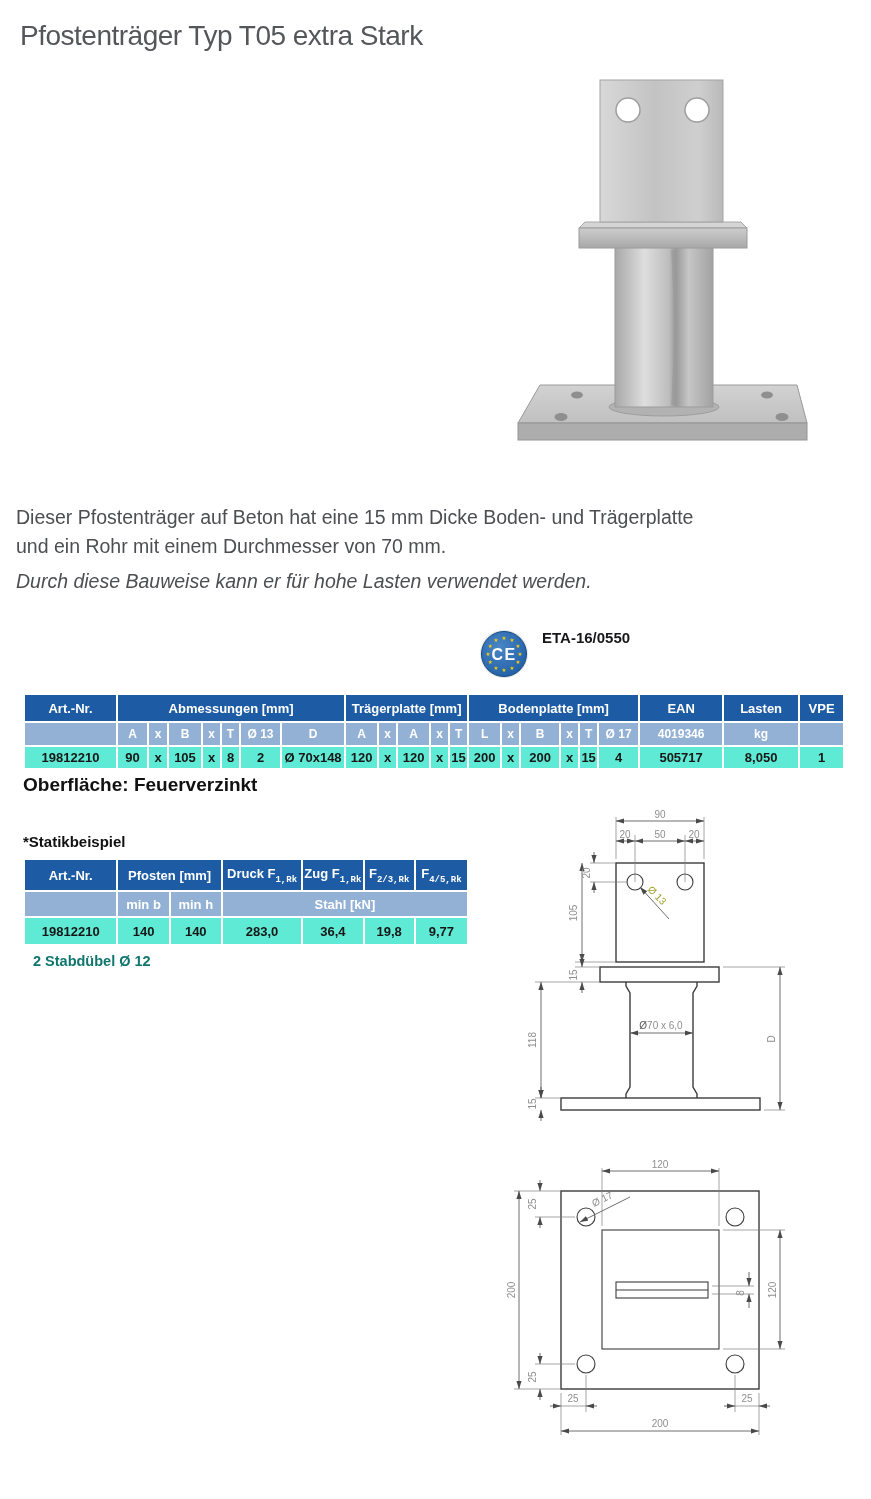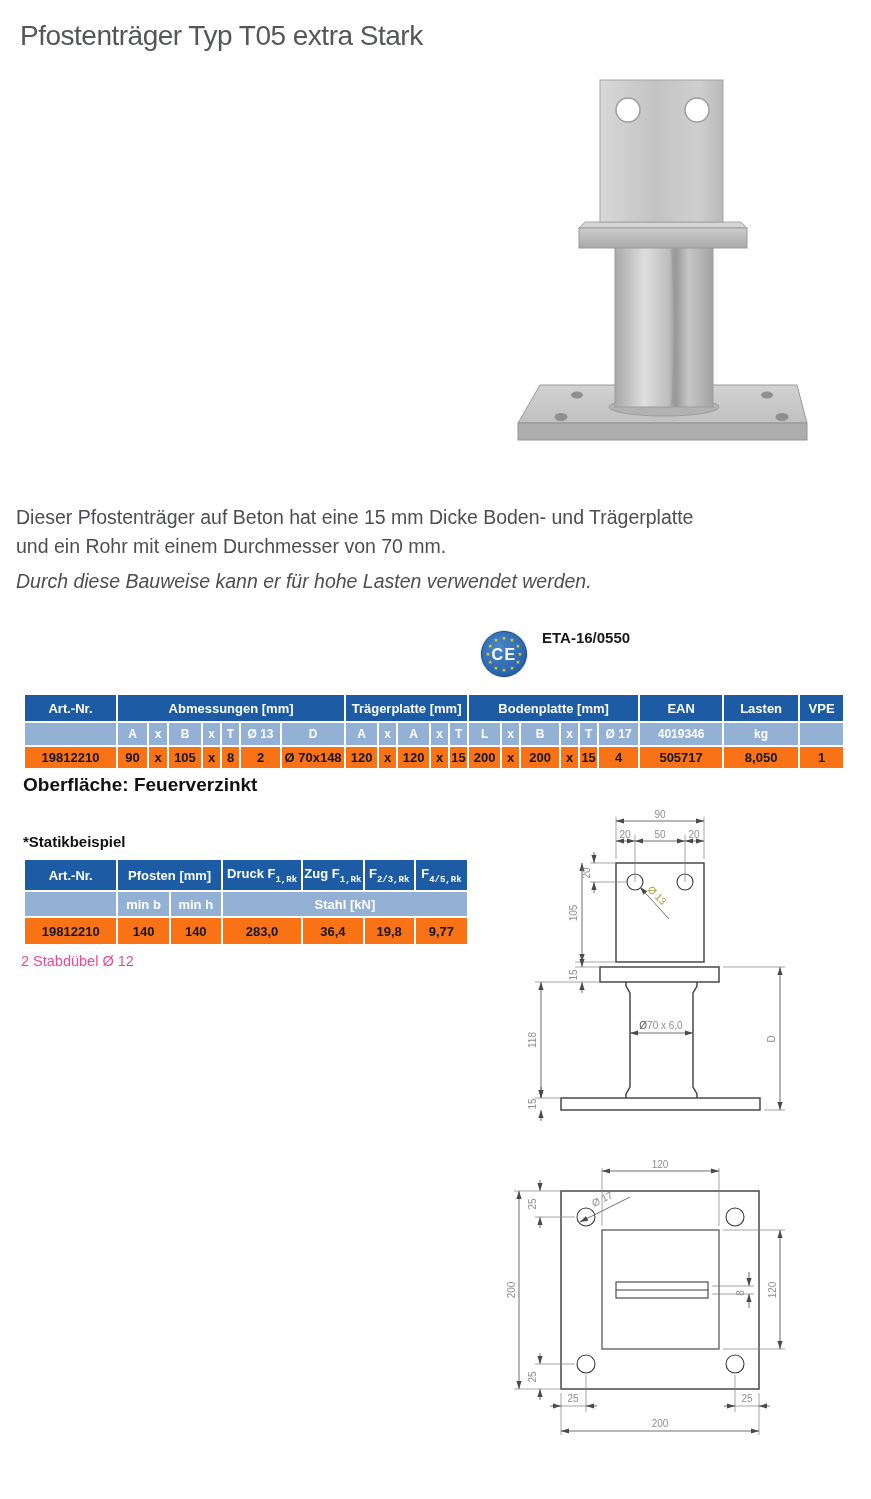--- a/index.html
+++ b/index.html
@@ -15,29 +15,29 @@
   
   .cert{position:absolute;left:479px;top:629px;display:flex;align-items:flex-start;gap:13px;}
   .eta{font-size:15px;font-weight:700;color:#17171a;}
   
   table{border-collapse:collapse;table-layout:fixed;}
   td,th{border:2px solid #fff;padding:0;text-align:center;vertical-align:middle;overflow:hidden;}
   .main-table{position:absolute;left:23px;top:693px;width:820px;}
   .statik-table{position:absolute;left:23px;top:858px;width:446px;}
   .gh{background:#1d5ba4;color:#fff;font-size:13px;font-weight:700;height:26px;}
   .sh{background:#93b1d5;color:#fff;font-size:12px;font-weight:700;height:22px;}
-  .dr{background:#f97316;color:#161616;font-size:13px;font-weight:700;height:21px;}
+  .dr{background:#5eead4;color:#161616;font-size:13px;font-weight:700;height:21px;}
   .statik-table .gh{height:30px;}
   .statik-table .sh{height:24px;font-size:13px;}
   .statik-table .dr{height:26px;}
   .statik-table sub{font-size:9px;font-weight:700;font-family:Liberation Mono, monospace;}
   
   .footnote{position:absolute;left:23px;top:774px;font-size:19px;font-weight:700;color:#111;}
   .statik-heading{position:absolute;left:23px;top:833px;font-size:15px;font-weight:700;color:#111;}
-  .statik-note{position:absolute;left:21px;top:953px;font-size:14.5px;font-weight:400;color:#ec4899;}
+  .statik-note{position:absolute;left:33px;top:953px;font-size:14.5px;font-weight:700;color:#0f766e;}
   
   .dwg{position:absolute;}
   .d-front{left:520px;top:805px;}
   .d-plan{left:490px;top:1140px;}
   .obj{stroke:#3c3c3c;stroke-width:1.4;fill:none;}
   .obj2{stroke:#3c3c3c;stroke-width:1.1;fill:none;}
   .ext{stroke:#808080;stroke-width:0.7;fill:none;}
   .dim{stroke:#5f5f5f;stroke-width:0.9;fill:none;}
   .dtx{font-size:10px;fill:#8f8f8f;font-family:"Liberation Sans",sans-serif;}
   .dia{fill:#a3a02b;}

